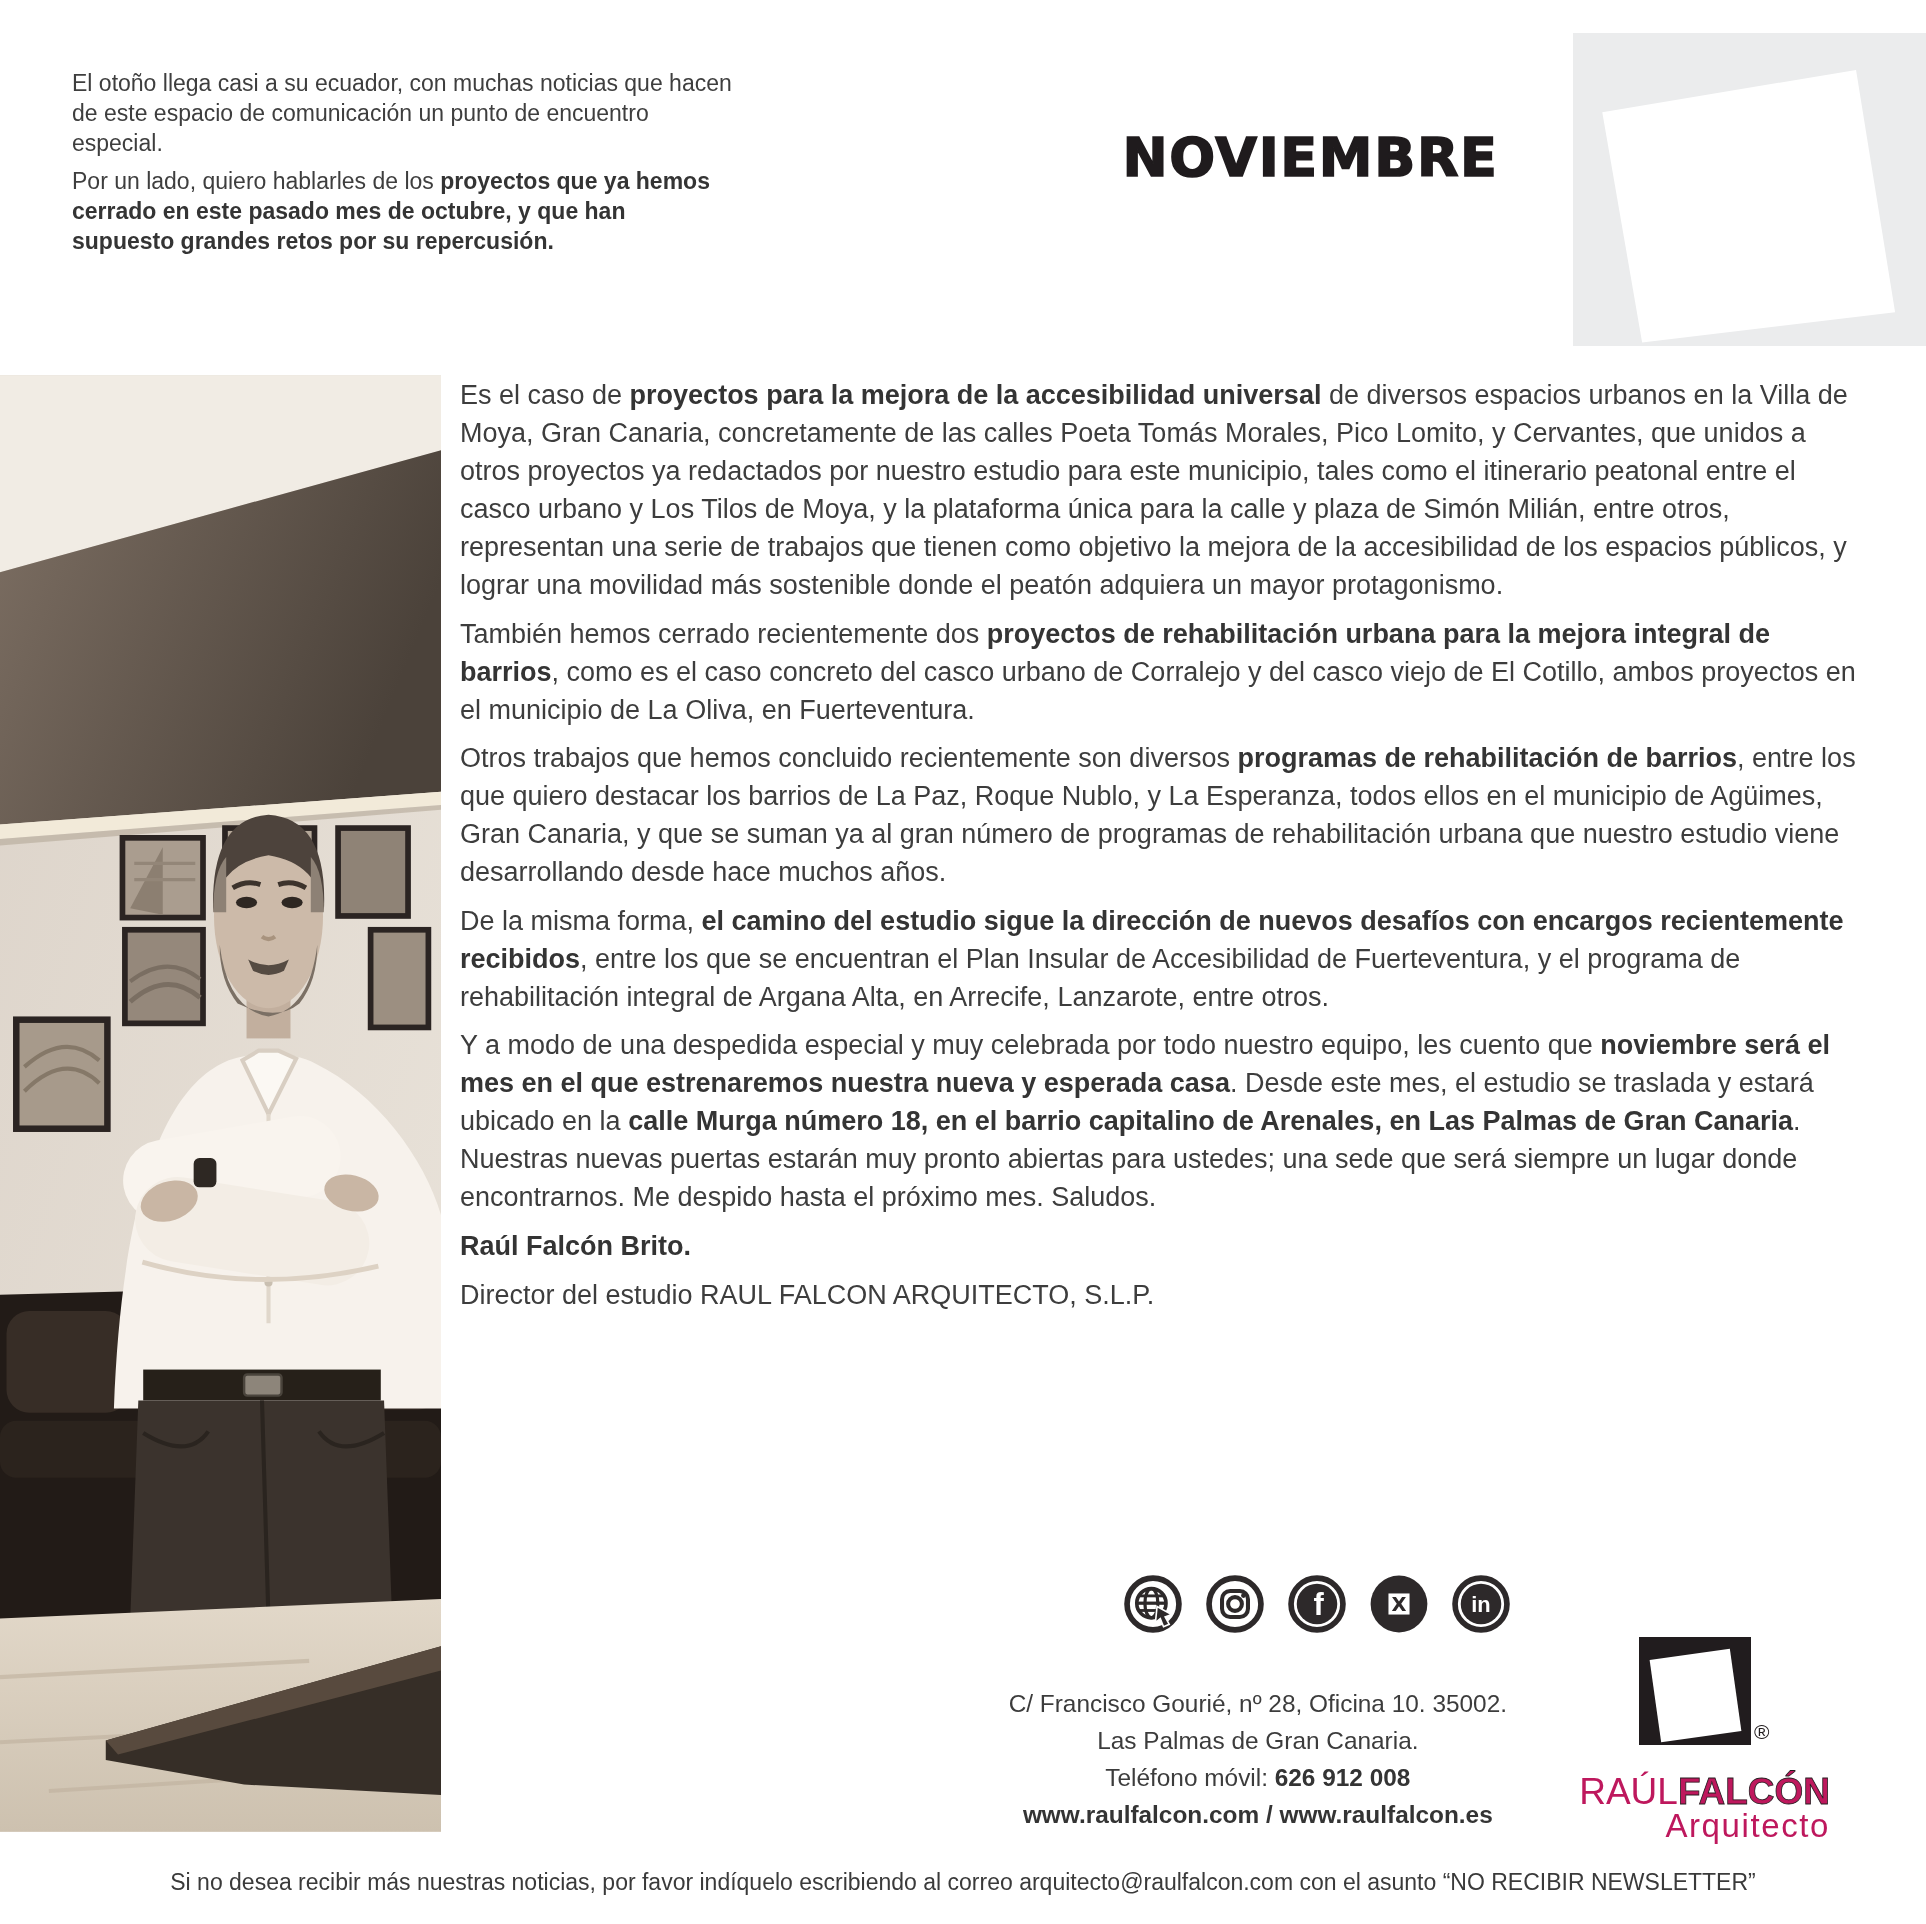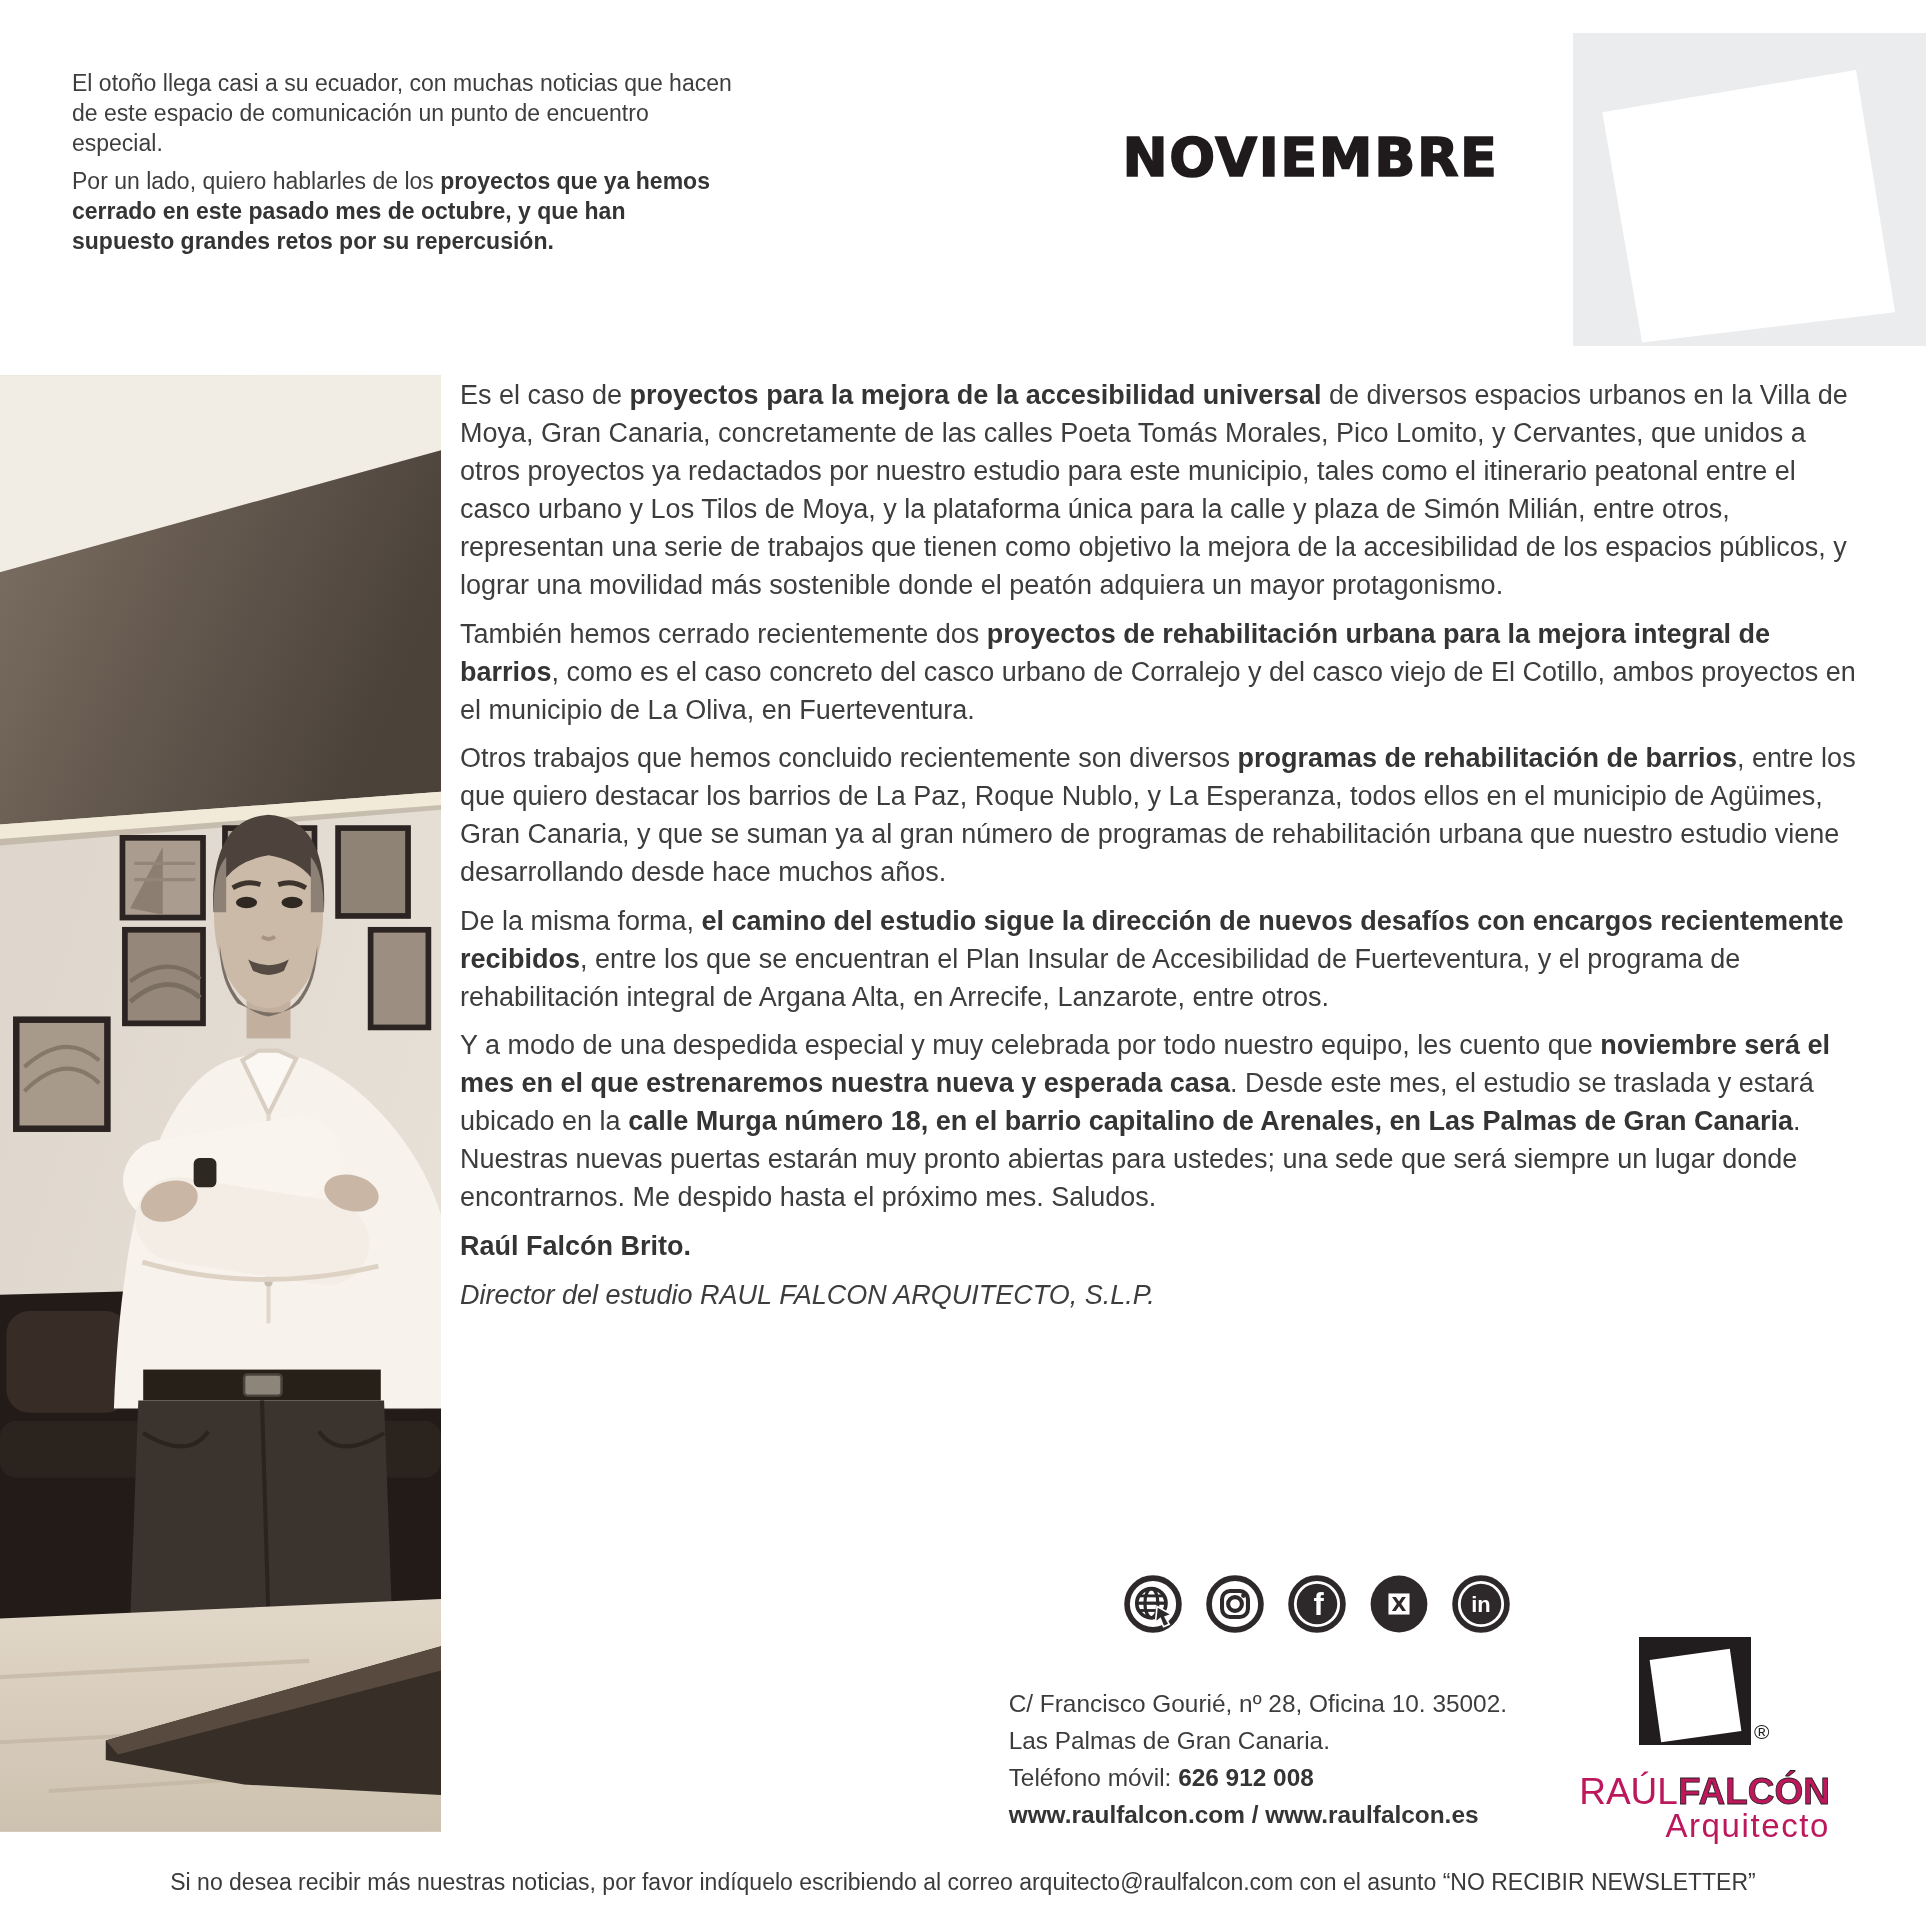--- a/index.html
+++ b/index.html
@@ -3,21 +3,21 @@
 <meta charset="utf-8">
 <style>
   html,body{margin:0;padding:0;}
   body{
     width:1926px;height:1925px;position:relative;overflow:hidden;
     background:#ffffff;
     font-family:"Liberation Sans",sans-serif;
     color:#3c3c3c;
   }
   .b{font-weight:700;color:#343434;}
-  .i{font-style:italic;}
+  .i{}
 
   
   .intro{
     position:absolute;left:64px;top:60px;width:676px;
     font-size:23px;line-height:30px;color:#3e3e3e;
   }
   .intro p{margin:8px;}
 
   
   .masthead{
@@ -55,21 +55,21 @@
   .article p{margin:0 0 10.6px 0;}
 
   
   .social{
     position:absolute;left:1123px;top:1574px;display:flex;gap:22px;
   }
   .social .icon{width:60px;height:60px;display:block;cursor:pointer;}
 
   
   .contact{
-    position:absolute;right:419px;top:1685px;text-align:left;
+    position:absolute;right:419px;top:1685px;text-align:center;
     font-size:24.4px;line-height:37px;color:#3c3c3c;
   }
 
   
   .brand-mark{
     position:absolute;left:1639px;top:1637px;width:112px;height:108px;
     background:#211c1e;overflow:hidden;
   }
   .brand-mark .white-square{
     position:absolute;left:15.5px;top:17px;width:81px;height:83px;

